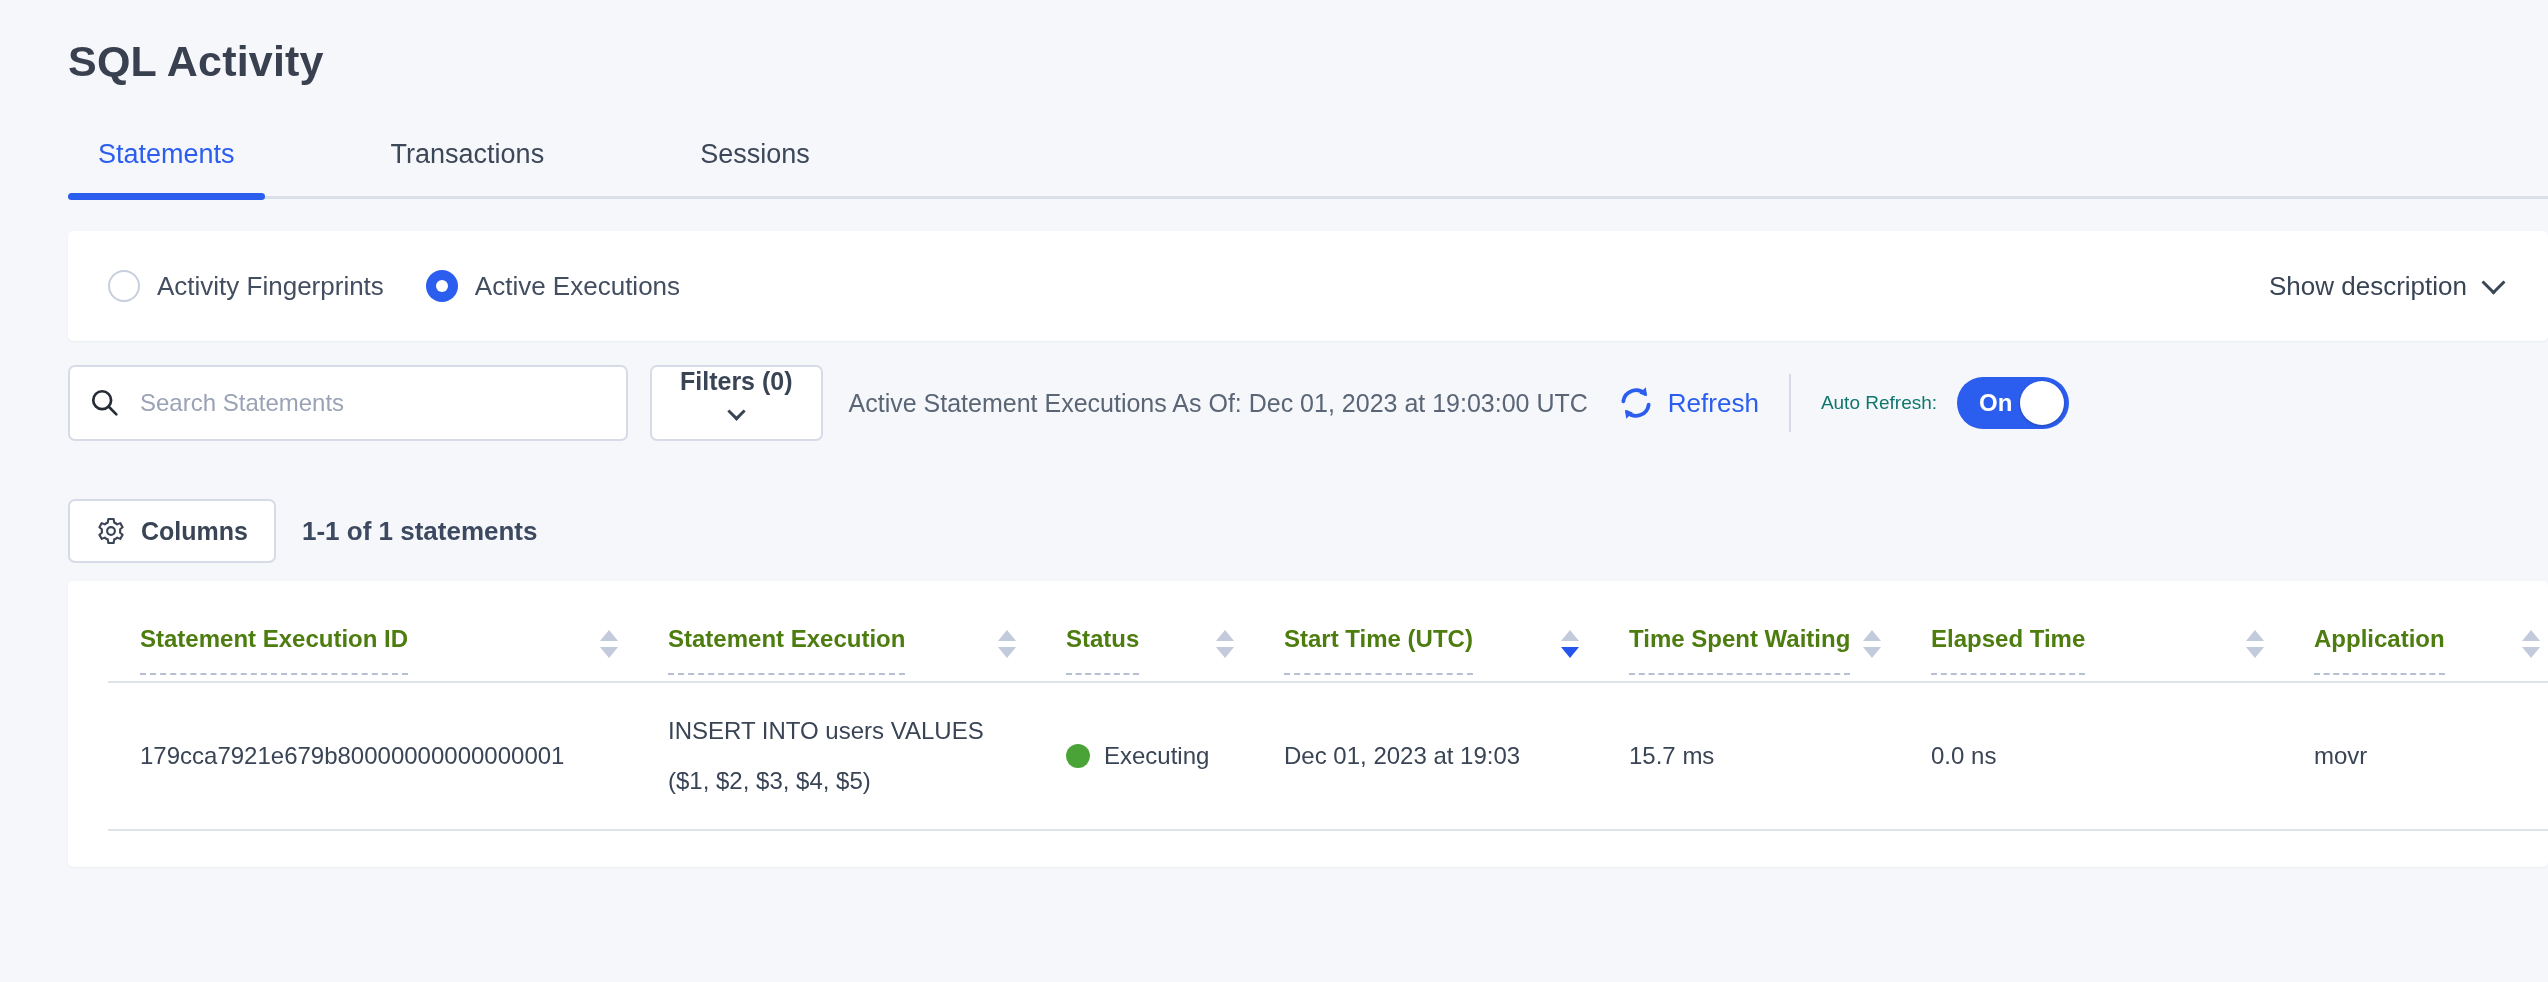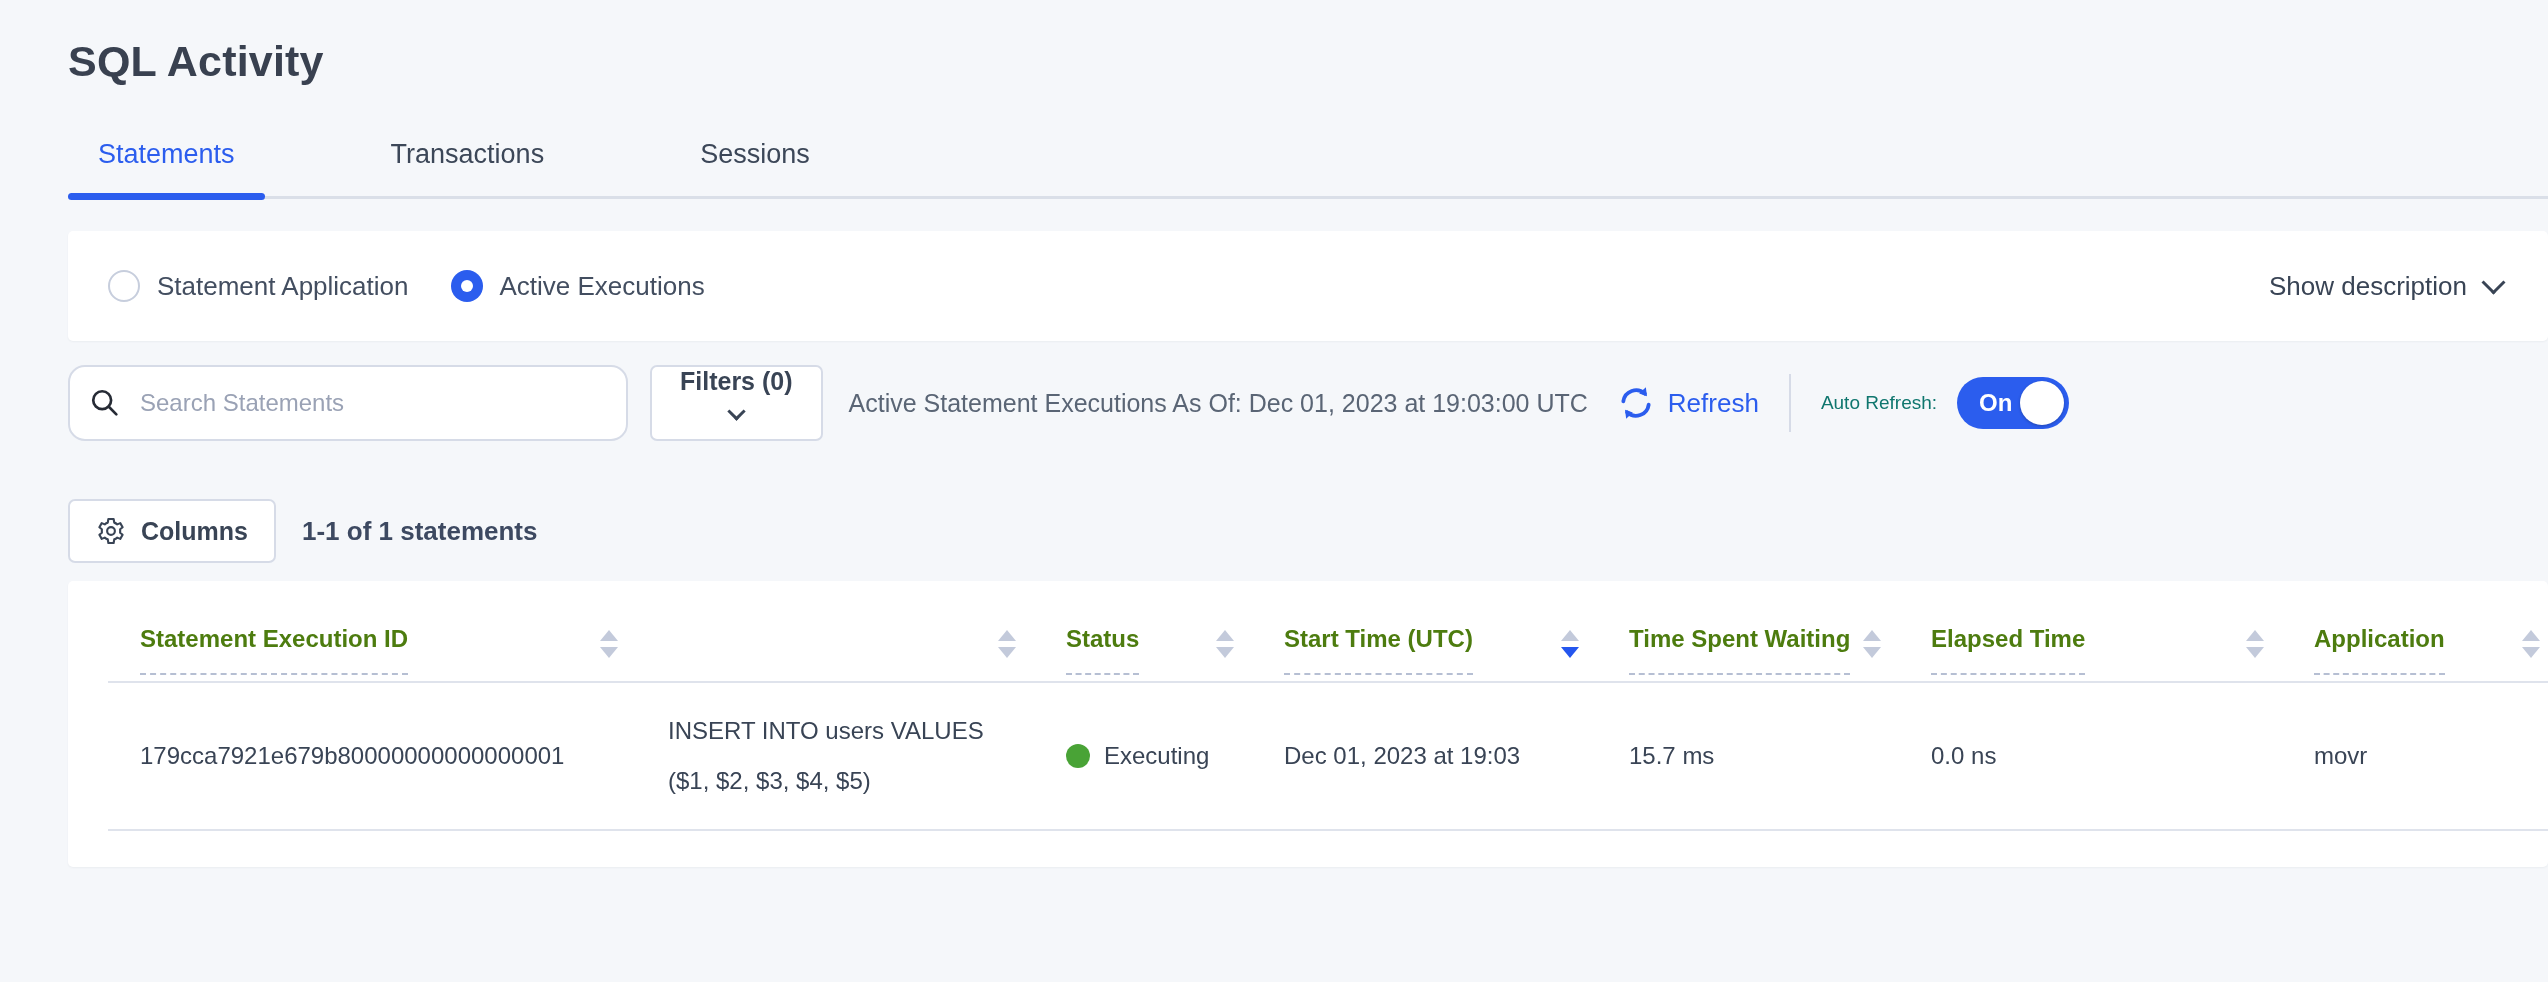--- a/index.html
+++ b/index.html
@@ -26,21 +26,21 @@
   .radio{width:32px;height:32px;border-radius:50%;box-sizing:border-box;background:#fff;border:2px solid #c7cedd;flex:none;}
   .radio.sel{border:none;background:#2b5dee;position:relative;}
   .radio.sel::after{content:"";position:absolute;left:10px;top:10px;width:12px;height:12px;border-radius:50%;background:#fff;}
   .show-desc{display:flex;align-items:center;gap:18px;font-size:26px;color:#394455;cursor:pointer;}
   .chev{width:14px;height:14px;border-right:3px solid currentColor;border-bottom:3px solid currentColor;
         transform:rotate(45deg);margin-top:-8px;flex:none;}
   .chev.sm{width:10px;height:10px;border-width:3px;margin-top:-5px;}
 
   
   .controls{margin-top:24px;display:flex;align-items:center;}
-  .search-box{width:560px;height:76px;background:#fff;border:2px solid #d6dbe7;border-radius:17px;
+  .search-box{width:560px;height:76px;background:#fff;border:2px solid #d6dbe7;border-radius:7px;
     box-sizing:border-box;display:flex;align-items:center;padding:0 18px;flex:none;}
   .search-box input{border:none;outline:none;background:transparent;font-family:inherit;font-size:24px;
     color:#394455;margin-left:16px;width:440px;}
   .search-box input::placeholder{color:#9aa2b5;}
   .filters-btn{margin-left:22px;height:76px;padding:0 28px;background:#fff;border:2px solid #d6dbe7;border-radius:7px;
     box-sizing:border-box;display:flex;align-items:center;gap:14px;font-size:25px;font-weight:700;color:#394455;cursor:pointer;flex-direction:column;}
   .asof{margin-left:26px;font-size:25px;color:#5a6575;}
   .refresh{margin-left:28px;display:flex;align-items:center;gap:12px;color:#2b5dee;font-size:26px;cursor:pointer;}
   .vdiv{width:2px;height:58px;background:#d6dbe7;margin:0 30px;flex:none;}
   .auto-label{font-size:19px;color:#0f766e;}
@@ -84,21 +84,21 @@
   <div class="tab-bar">
     <div class="tab active">Statements</div>
     <div class="tab">Transactions</div>
     <div class="tab">Sessions</div>
   </div>
 
   <div class="options-card">
     <div class="radio-group">
       <div class="radio-item">
         <span class="radio"></span>
-        <span>Statement Application</span>
+        <span>Activity Fingerprints</span>
       </div>
       <div class="radio-item">
         <span class="radio sel"></span>
         <span>Active Executions</span>
       </div>
     </div>
     <div class="show-desc">
       <span>Show description</span>
       <span class="chev"></span>
     </div>
@@ -158,20 +158,21 @@
 
     <div class="tgrid thead">
       <div class="th">
         <span class="th-label">Statement Execution ID</span>
         <span class="sort">
             <span class="up"></span>
             <span class="down"></span>
           </span>
       </div>
       <div class="th">
+        <span class="th-label">Statement Execution</span>
         <span class="sort">
             <span class="up"></span>
             <span class="down"></span>
           </span>
       </div>
       <div class="th">
         <span class="th-label">Status</span>
         <span class="sort">
             <span class="up"></span>
             <span class="down"></span>

